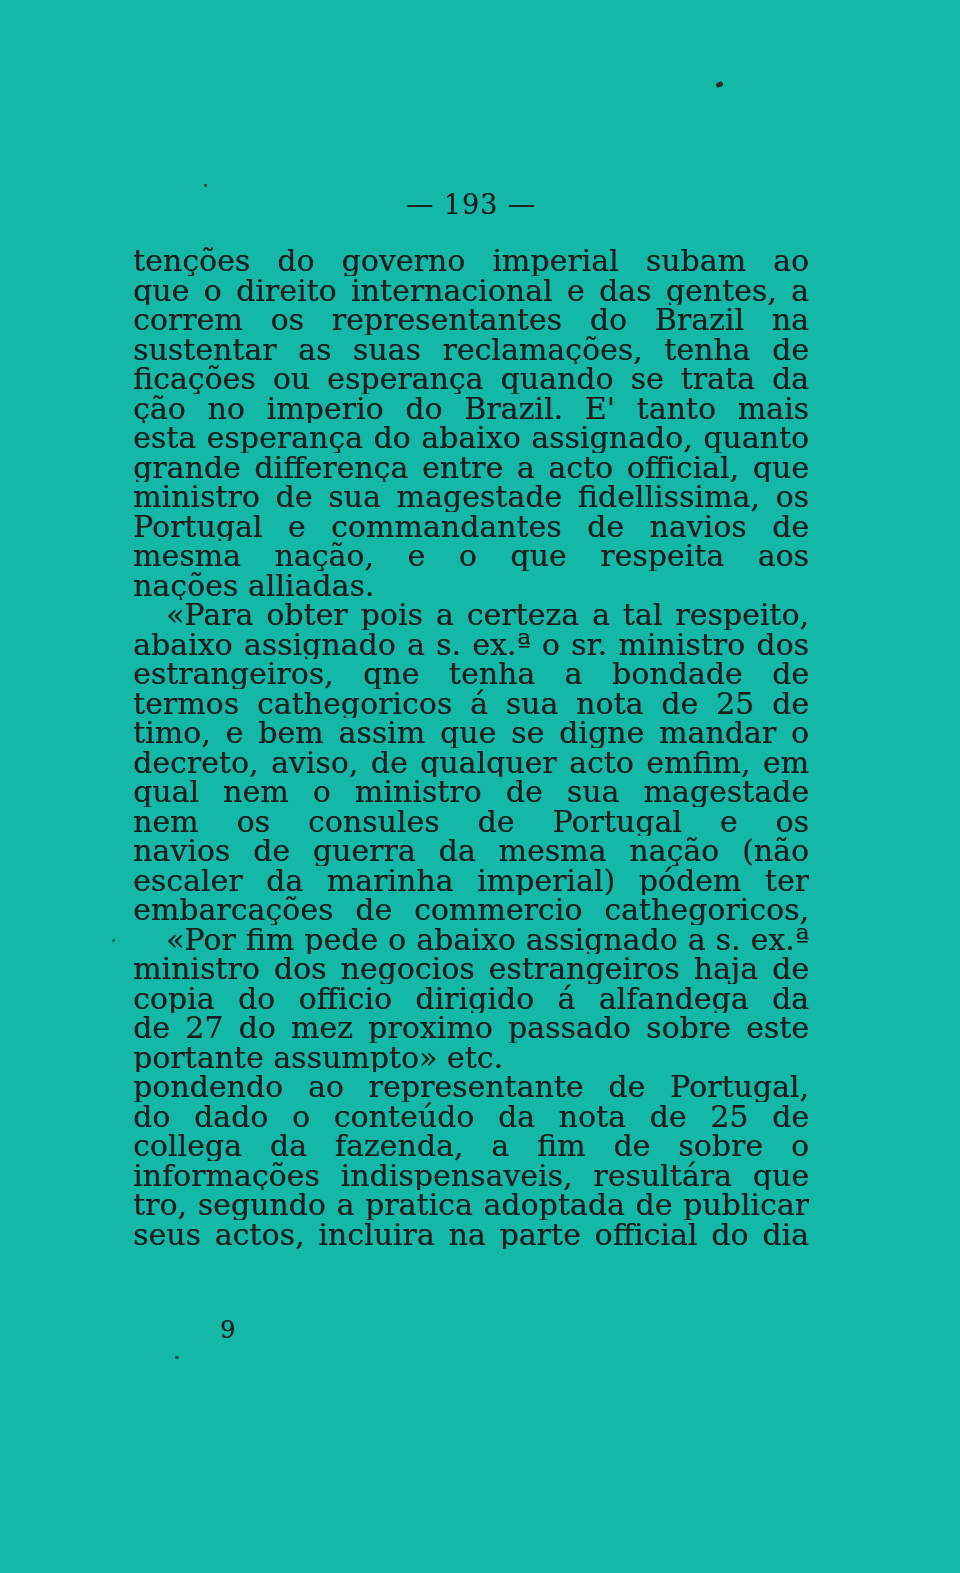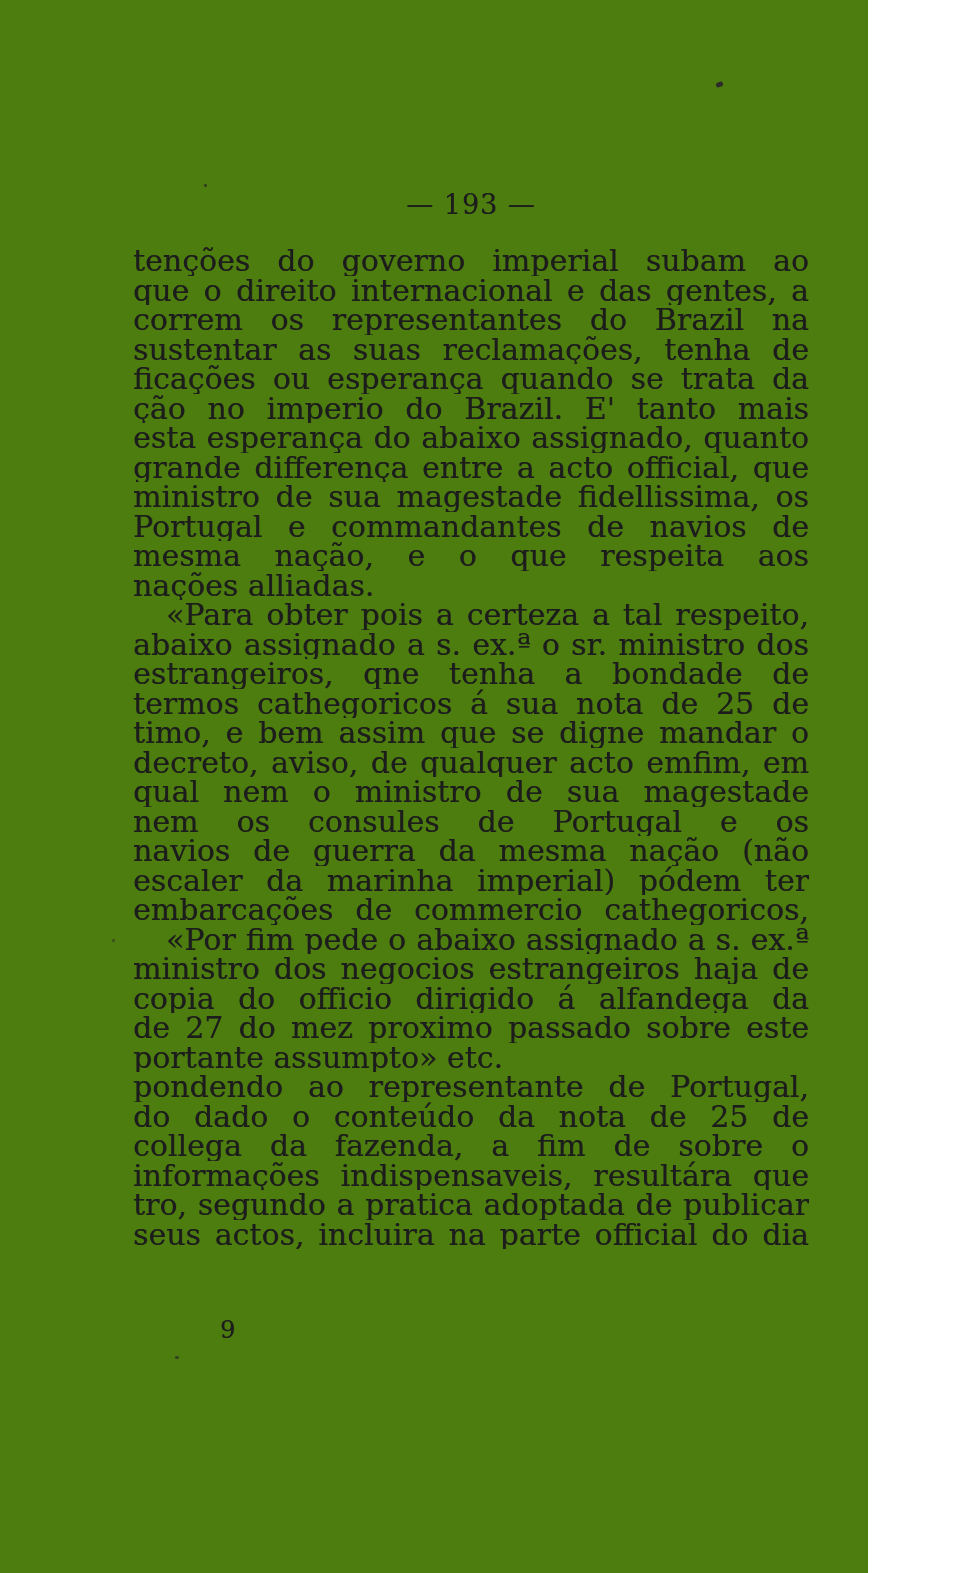--- a/index.html
+++ b/index.html
@@ -1,20 +1,20 @@
 <!DOCTYPE html>
 <html><head>
 <meta charset="utf-8">
 <style>
   html, body { margin: 0; padding: 0; background: #ffffff; }
   .page {
     position: relative;
-    width: 868px;
+    width: 960px;
     height: 1573px;
-    background: #4d7c0f;
+    background: #14b8a6;
     overflow: hidden;
     font-family: "DejaVu Serif", "Liberation Serif", serif;
     color: #1c1c1c;
     text-shadow: 0.4px 0.2px 0 rgba(25,25,25,0.55);
   }
   .header {
     position: absolute;
     top: 189px;
     left: 133px;
     width: 676px;

